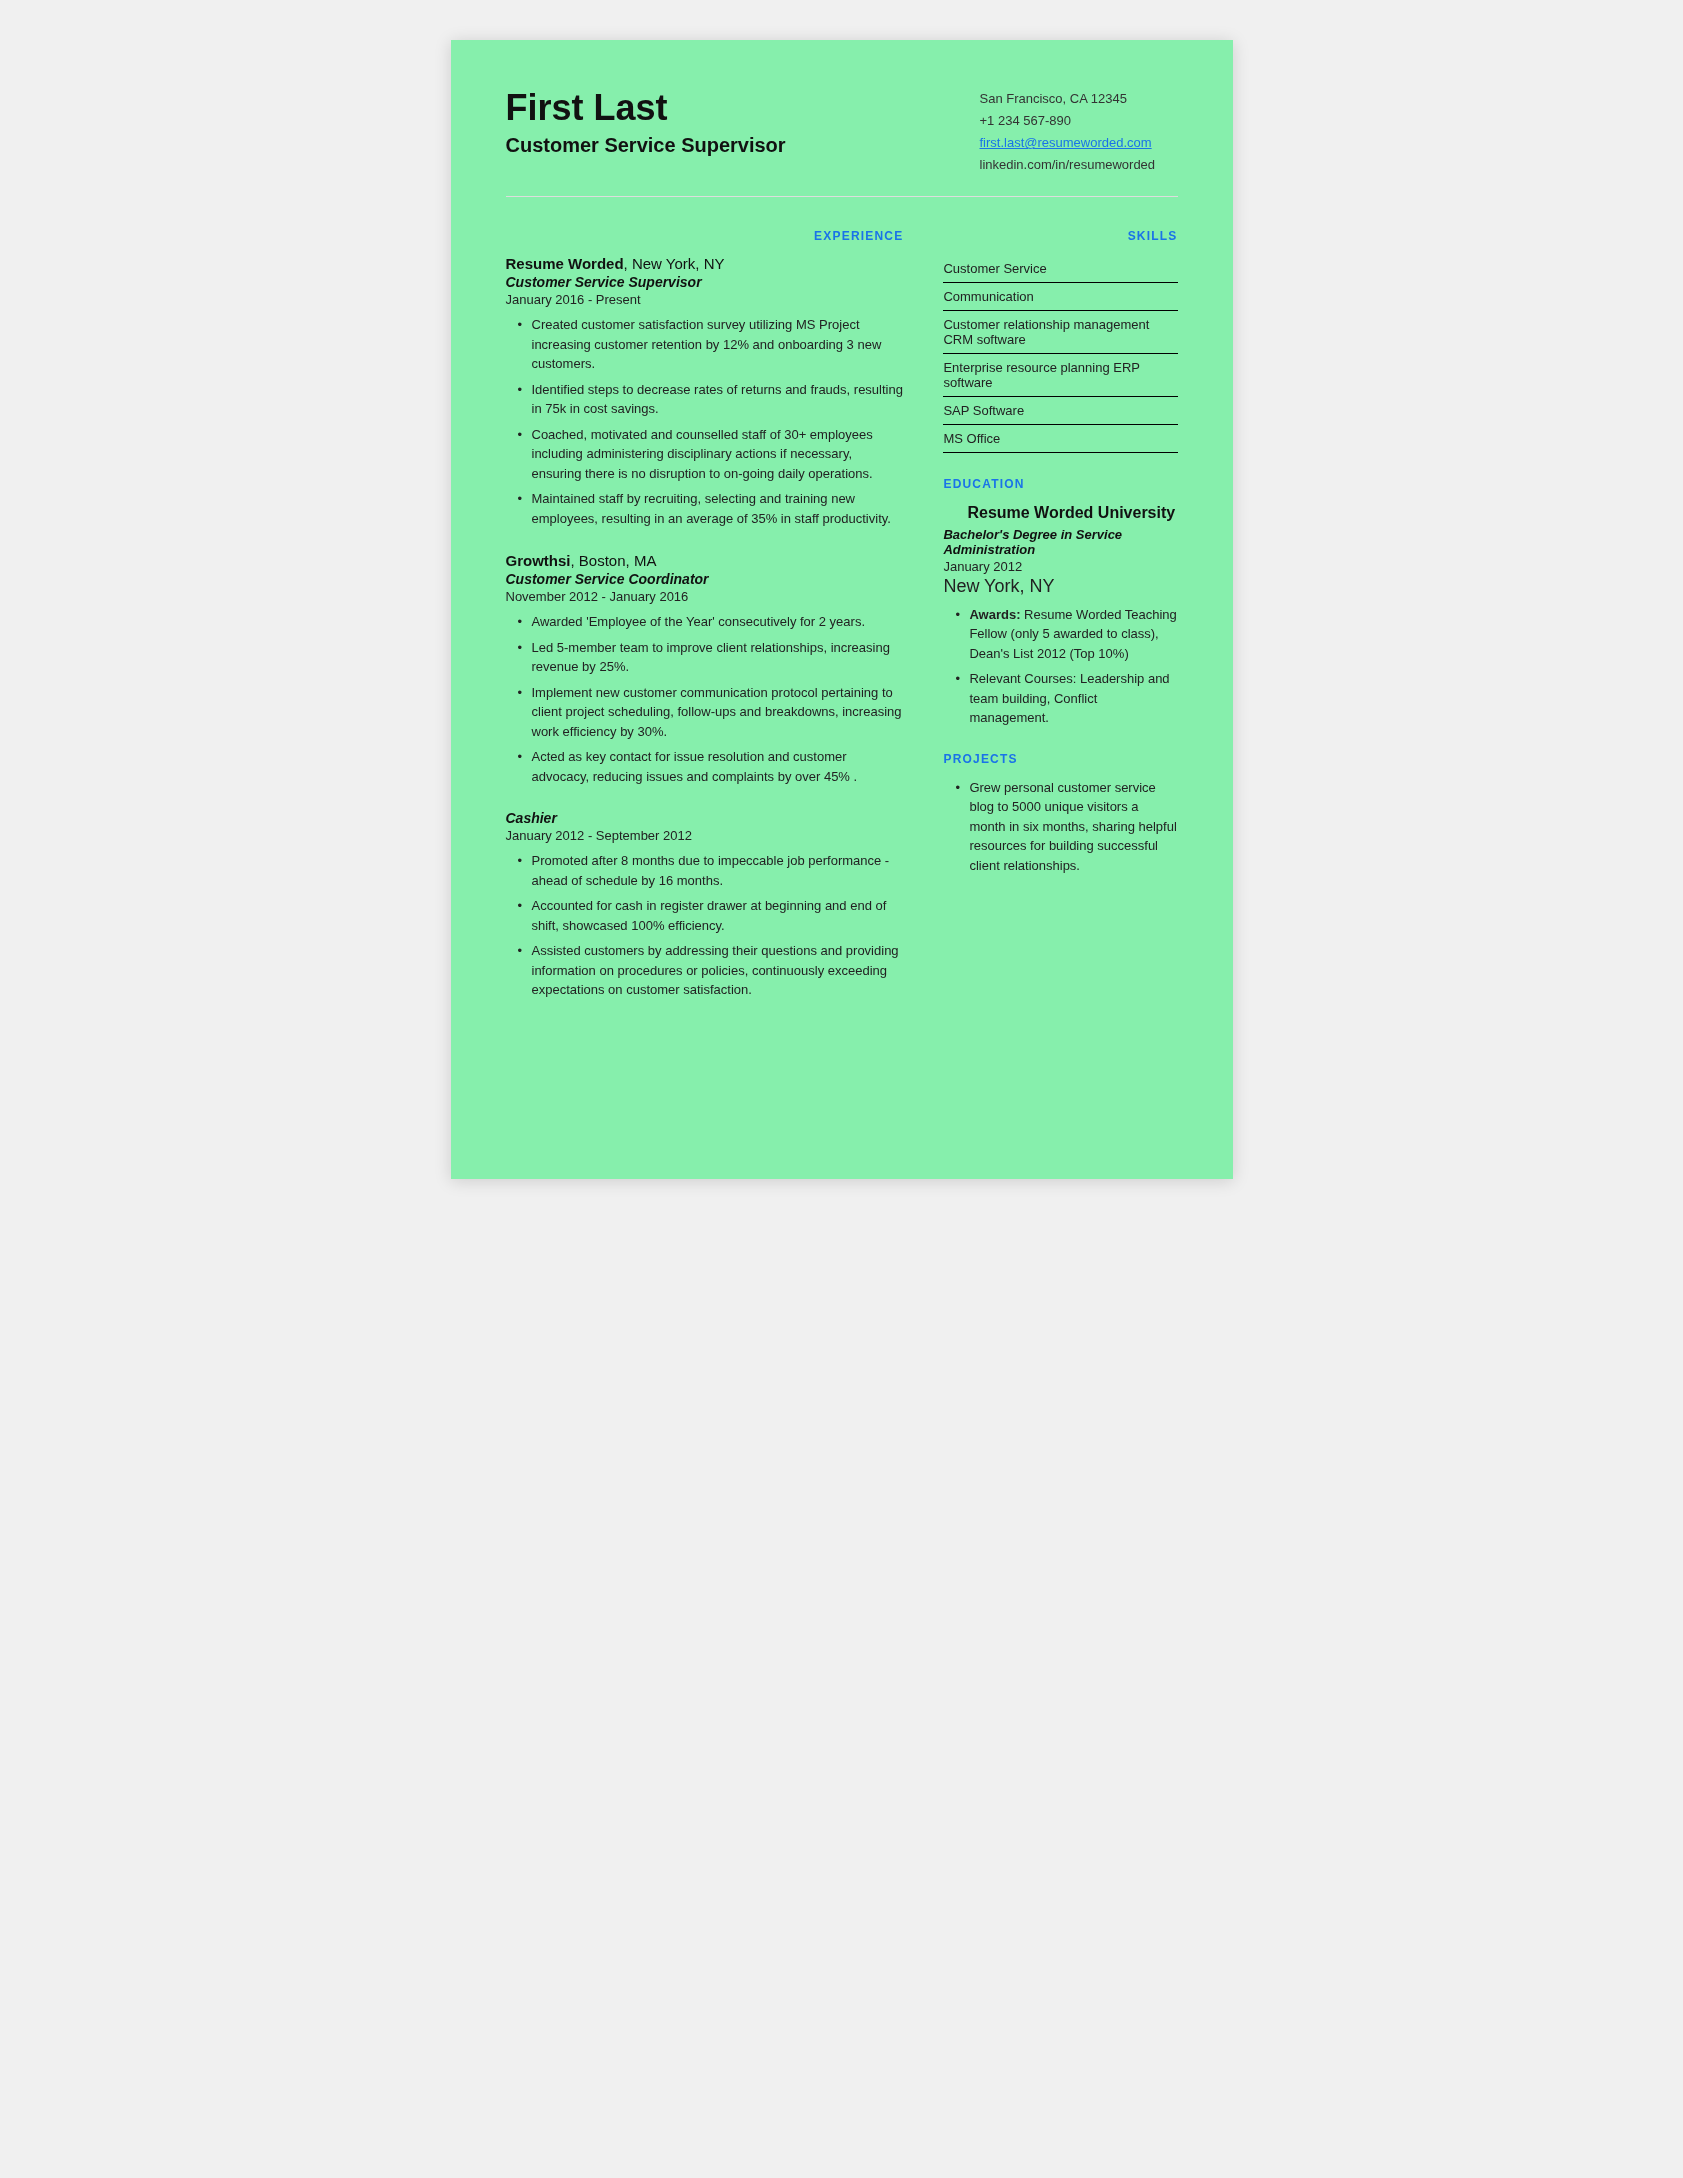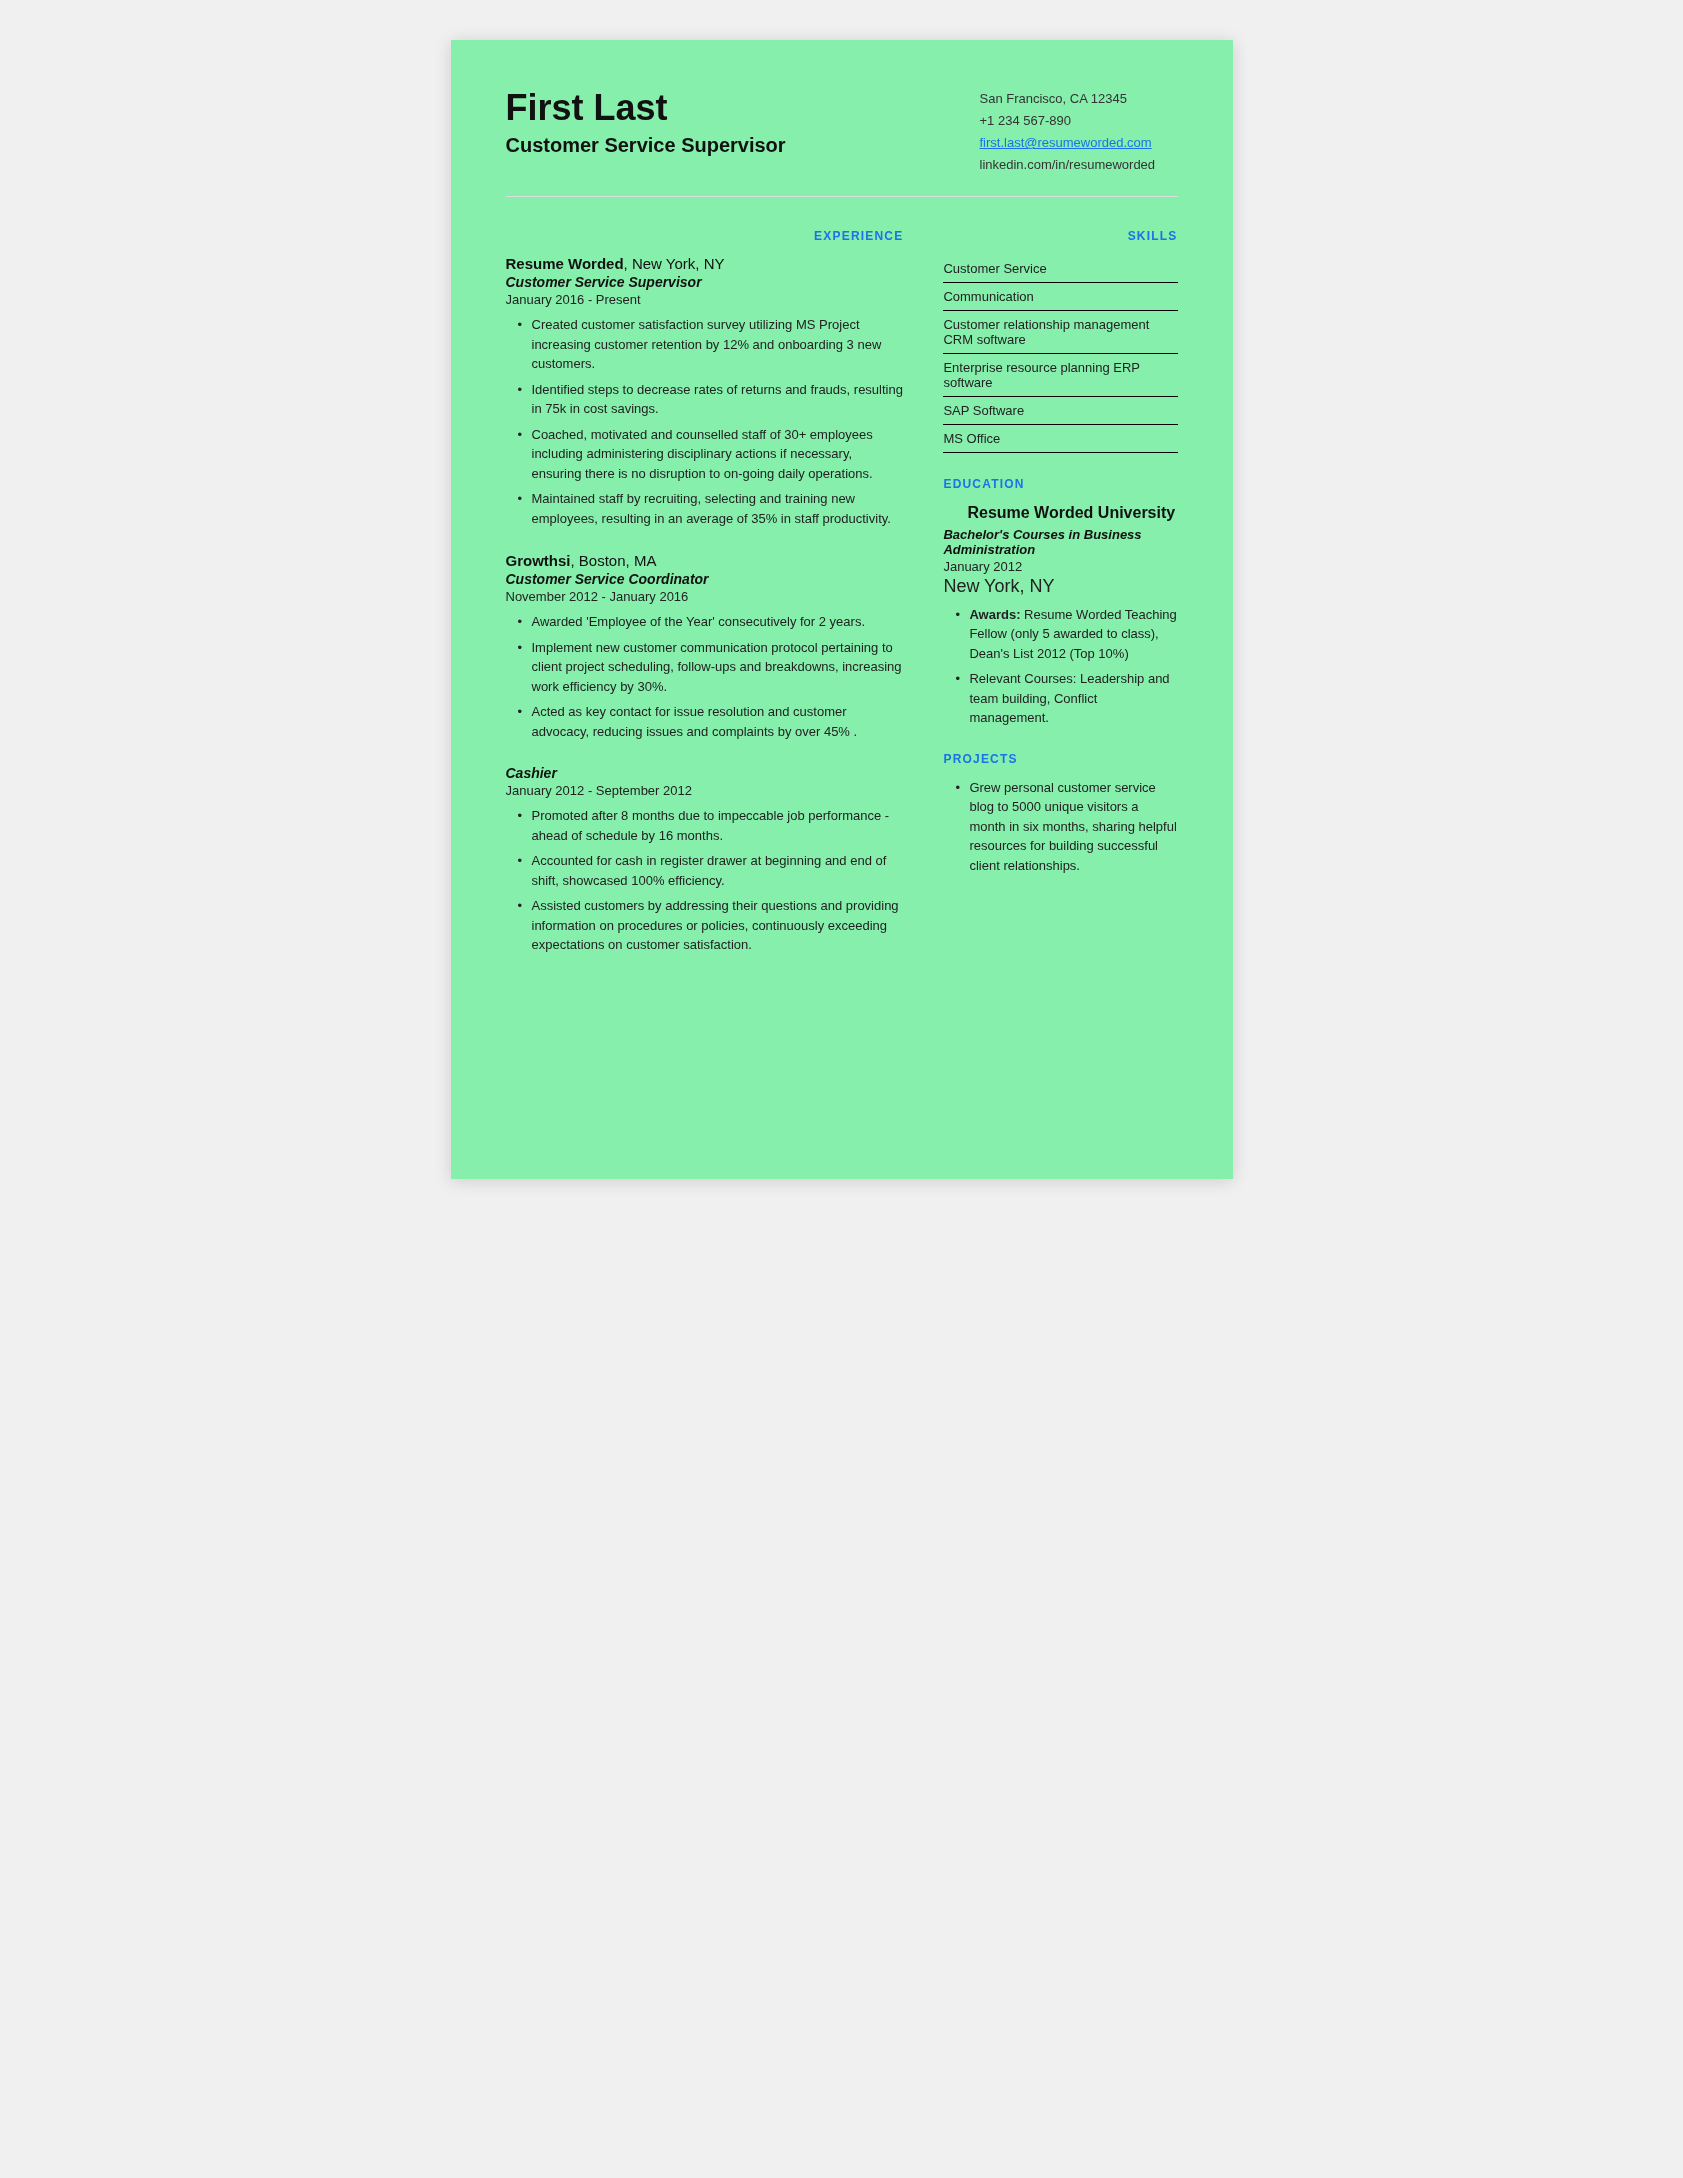--- a/index.html
+++ b/index.html
@@ -244,20 +244,21 @@
       </div>
 
       <div class="exp-entry">
         <div class="exp-company">
           <span>Growthsi</span><span class="exp-company-light">, Boston, MA</span>
         </div>
         <div class="exp-role">Customer Service Coordinator</div>
         <div class="exp-dates">November 2012 - January 2016</div>
         <ul class="bullet-list">
           <li>Awarded 'Employee of the Year' consecutively for 2 years.</li>
+          <li>Led 5-member team to improve client relationships, increasing revenue by 25%.</li>
           <li>Implement new customer communication protocol pertaining to client project scheduling, follow-ups and breakdowns, increasing work efficiency by 30%.</li>
           <li>Acted as key contact for issue resolution and customer advocacy, reducing issues and complaints by over 45% .</li>
         </ul>
       </div>
 
       <div class="exp-entry">
         <div class="exp-role">Cashier</div>
         <div class="exp-dates">January 2012 - September 2012</div>
         <ul class="bullet-list">
           <li>Promoted after 8 months due to impeccable job performance - ahead of schedule by 16 months.</li>
@@ -272,21 +273,21 @@
       <div class="section-title">SKILLS</div>
       <div class="skill-item">Customer Service</div>
       <div class="skill-item">Communication</div>
       <div class="skill-item">Customer relationship management CRM software</div>
       <div class="skill-item">Enterprise resource planning ERP software</div>
       <div class="skill-item">SAP Software</div>
       <div class="skill-item">MS Office</div>
 
       <div class="section-title">EDUCATION</div>
       <div class="edu-school">Resume Worded University</div>
-      <div class="edu-degree">Bachelor's Courses in Business Administration</div>
+      <div class="edu-degree">Bachelor's Degree in Service Administration</div>
       <div class="edu-date">January 2012</div>
       <div class="edu-location">New York, NY</div>
       <ul class="bullet-list">
         <li>
           <span class="bold-label">Awards:</span><span> Resume Worded Teaching Fellow (only 5 awarded to class), Dean's List 2012 (Top 10%)</span>
         </li>
         <li>
           <span>Relevant Courses: Leadership and team building, Conflict management.</span>
         </li>
       </ul>

